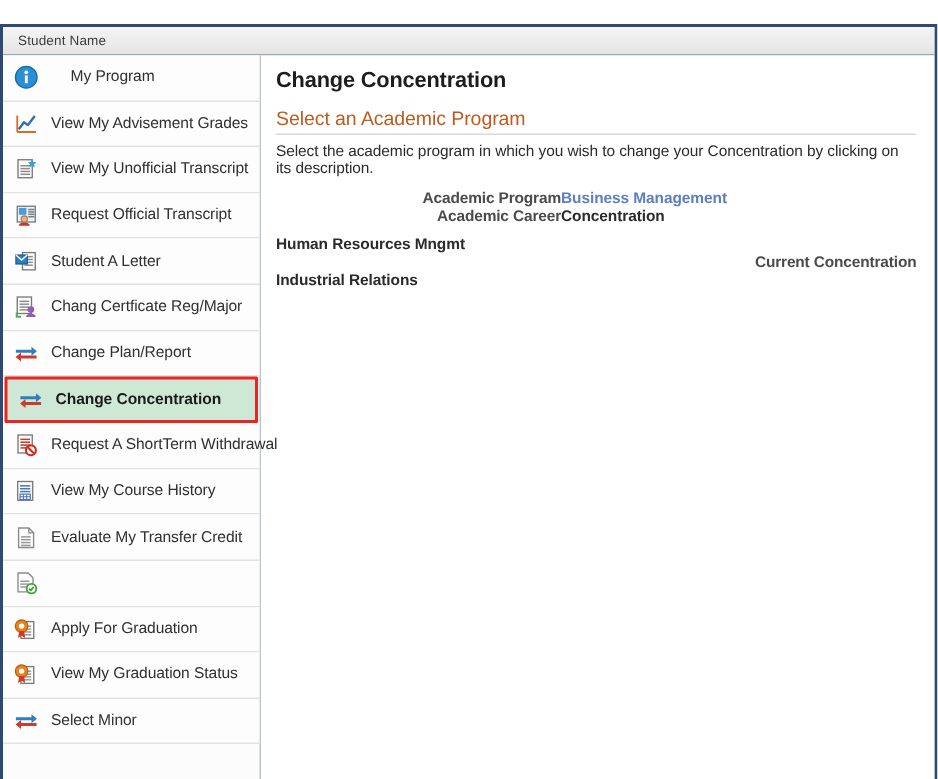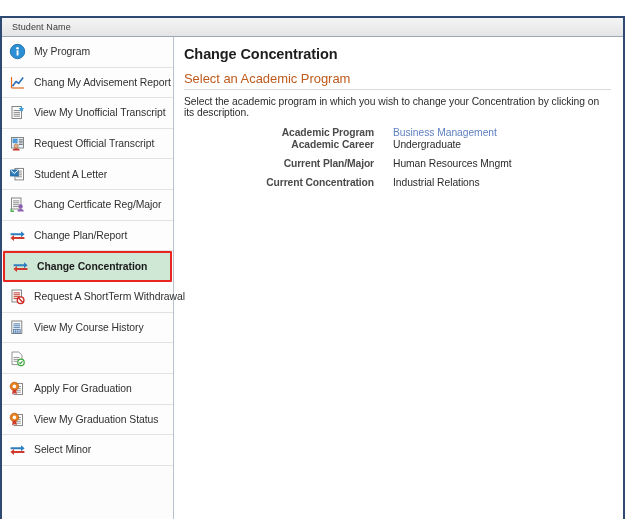--- a/index.html
+++ b/index.html
@@ -65,21 +65,21 @@
     position: relative;
     height: 30.6px;
     box-sizing: border-box;
     display: flex;
     align-items: center;
     padding-left: 7px;
     border-bottom: 1px solid #e2e2e2;
     background: #fdfdfd;
     cursor: pointer;
   }
-  .nav-item:first-child { border-top: none; }
+  .nav-item:first-child { border-top: none; gap: 13px; }
   .nav-item .nav-label {
     font-size: 10.4px;
     color: #30302f;
     margin-left: 8px;
     white-space: nowrap;
     letter-spacing: -0.05px;
   }
   .nav-item.selected {
     background: #cfe8d6;
     border: 2px solid #e8251f;
@@ -134,36 +134,37 @@
   .instruction {
     font-size: 10.3px;
     color: #2b2b2b;
     margin-bottom: 9px;
     letter-spacing: -0.05px;
   }
 
   .field-grid {
     display: grid;
     grid-template-columns: 190px auto;
-    column-gap: 19px;
+    column-gap: 0;
     font-size: 10.3px;
   }
   .fld-label {
     text-align: right;
     font-weight: bold;
     color: #4b4b4b;
     white-space: nowrap;
     letter-spacing: -0.1px;
     padding-bottom: 1px;
   }
   .fld-value {
     color: #2b2b2b;
     white-space: nowrap;
     letter-spacing: -0.05px;
     padding-bottom: 1px;
+    font-weight: bold;
   }
   .fld-value.link {
     color: #5d7fc0;
     cursor: pointer;
   }
   .fld-spacer { height: 7px; }
 </style>
 </head>
 <body>
 
@@ -187,21 +188,21 @@
           <span class="nav-label">My Program</span>
         </div>
         <div class="nav-item">
           <span class="ico">
             <svg width="17" height="17" viewBox="0 0 17 17">
               <path d="M2.5 14 L2.5 3" stroke="#e06a22" stroke-width="1.2" fill="none"></path>
               <path d="M2.5 14 L15 14" stroke="#e06a22" stroke-width="1.2" fill="none"></path>
               <path d="M3.5 12.2 L7 7.5 L9.6 9.4 L14.2 3.4" stroke="#2f6fb5" stroke-width="1.6" fill="none" stroke-linejoin="round"></path>
             </svg>
           </span>
-          <span class="nav-label">Chang My Advisement Report</span>
+          <span class="nav-label">View My Advisement Grades</span>
         </div>
         <div class="nav-item">
           <span class="ico">
             <svg width="17" height="17" viewBox="0 0 17 17">
               <rect x="3" y="2.5" width="9.5" height="12" fill="#fdfdfd" stroke="#7a7a7a" stroke-width="0.9"></rect>
               <rect x="4.6" y="6" width="6.4" height="1" fill="#8d8d8d"></rect>
               <rect x="4.6" y="7.9" width="6.4" height="1" fill="#8d8d8d"></rect>
               <rect x="4.6" y="9.8" width="6.4" height="1" fill="#8d8d8d"></rect>
               <rect x="4.6" y="11.7" width="6.4" height="1" fill="#8d8d8d"></rect>
               <path d="M12.4 2 L13.2 4 L15.2 4.2 L13.7 5.6 L14.2 7.6 L12.4 6.5 L10.6 7.6 L11.1 5.6 L9.6 4.2 L11.6 4Z" fill="#3b9cd9"></path>
@@ -290,20 +291,33 @@
             <svg width="17" height="17" viewBox="0 0 17 17">
               <rect x="2.8" y="2" width="10" height="12.5" fill="#fdfdfd" stroke="#7a7a7a" stroke-width="0.9"></rect>
               <rect x="4.4" y="4.4" width="6.8" height="1" fill="#4a78ad"></rect>
               <rect x="4.4" y="6.300000000000001" width="6.8" height="1" fill="#4a78ad"></rect>
               <rect x="4.4" y="8.2" width="6.8" height="1" fill="#4a78ad"></rect>
               <rect x="4.4" y="10.4" width="6.8" height="3.6" fill="#ffffff" stroke="#4a78ad" stroke-width="0.8"></rect>
               <path d="M6.6 10.4 L6.6 14 M8.8 10.4 L8.8 14 M4.4 12.2 L11.2 12.2" stroke="#4a78ad" stroke-width="0.7"></path>
             </svg>
           </span>
           <span class="nav-label">View My Course History</span>
+        </div>
+        <div class="nav-item">
+          <span class="ico">
+            <svg width="17" height="17" viewBox="0 0 17 17">
+              <path d="M3.4 2 L10.2 2 L13.4 5.2 L13.4 15 L3.4 15 Z" fill="#fdfdfd" stroke="#8a8a8a" stroke-width="0.9"></path>
+              <path d="M10.2 2 L10.2 5.2 L13.4 5.2" fill="none" stroke="#8a8a8a" stroke-width="0.9"></path>
+              <rect x="5" y="7.4" width="6.4" height="1" fill="#9a9a9a"></rect>
+              <rect x="5" y="9.3" width="6.4" height="1" fill="#9a9a9a"></rect>
+              <rect x="5" y="11.2" width="6.4" height="1" fill="#9a9a9a"></rect>
+              <rect x="5" y="13.1" width="6.4" height="1" fill="#9a9a9a"></rect>
+            </svg>
+          </span>
+          <span class="nav-label">Evaluate My Transfer Credit</span>
         </div>
         <div class="nav-item">
           <span class="ico">
             <svg width="17" height="17" viewBox="0 0 17 17">
               <path d="M3 2 L9.8 2 L13 5.2 L13 14.6 L3 14.6 Z" fill="#fdfdfd" stroke="#8a8a8a" stroke-width="0.9"></path>
               <rect x="4.5" y="7" width="6" height="1" fill="#9a9a9a"></rect>
               <rect x="4.5" y="8.9" width="6" height="1" fill="#9a9a9a"></rect>
               <rect x="4.5" y="10.8" width="6" height="1" fill="#9a9a9a"></rect>
               <circle cx="12" cy="12.4" r="3.2" fill="#ffffff" stroke="#3aa63a" stroke-width="1.2"></circle>
               <path d="M10.4 12.5 L11.5 13.6 L13.5 11.2" stroke="#3aa63a" stroke-width="1.2" fill="none"></path>
@@ -353,24 +367,23 @@
 
     <div class="content">
       <div class="page-title">Change Concentration</div>
       <div class="section-head">Select an Academic Program</div>
       <div class="section-rule"></div>
       <div class="instruction">Select the academic program in which you wish to change your Concentration by clicking on its description.</div>
       <div class="field-grid" id="field-grid">
           <div class="fld-label">Academic Program</div>
           <div class="fld-value link">Business Management</div>
           <div class="fld-label">Academic Career</div>
-          <div class="fld-value">Undergraduate</div>
+          <div class="fld-value">Concentration</div>
           <div class="fld-spacer"></div>
           <div class="fld-spacer"></div>
-          <div class="fld-label">Current Plan/Major</div>
           <div class="fld-value">Human Resources Mngmt</div>
           <div class="fld-spacer"></div>
           <div class="fld-spacer"></div>
           <div class="fld-label">Current Concentration</div>
           <div class="fld-value">Industrial Relations</div>
         </div>
     </div>
 
   </div>
 </div>

